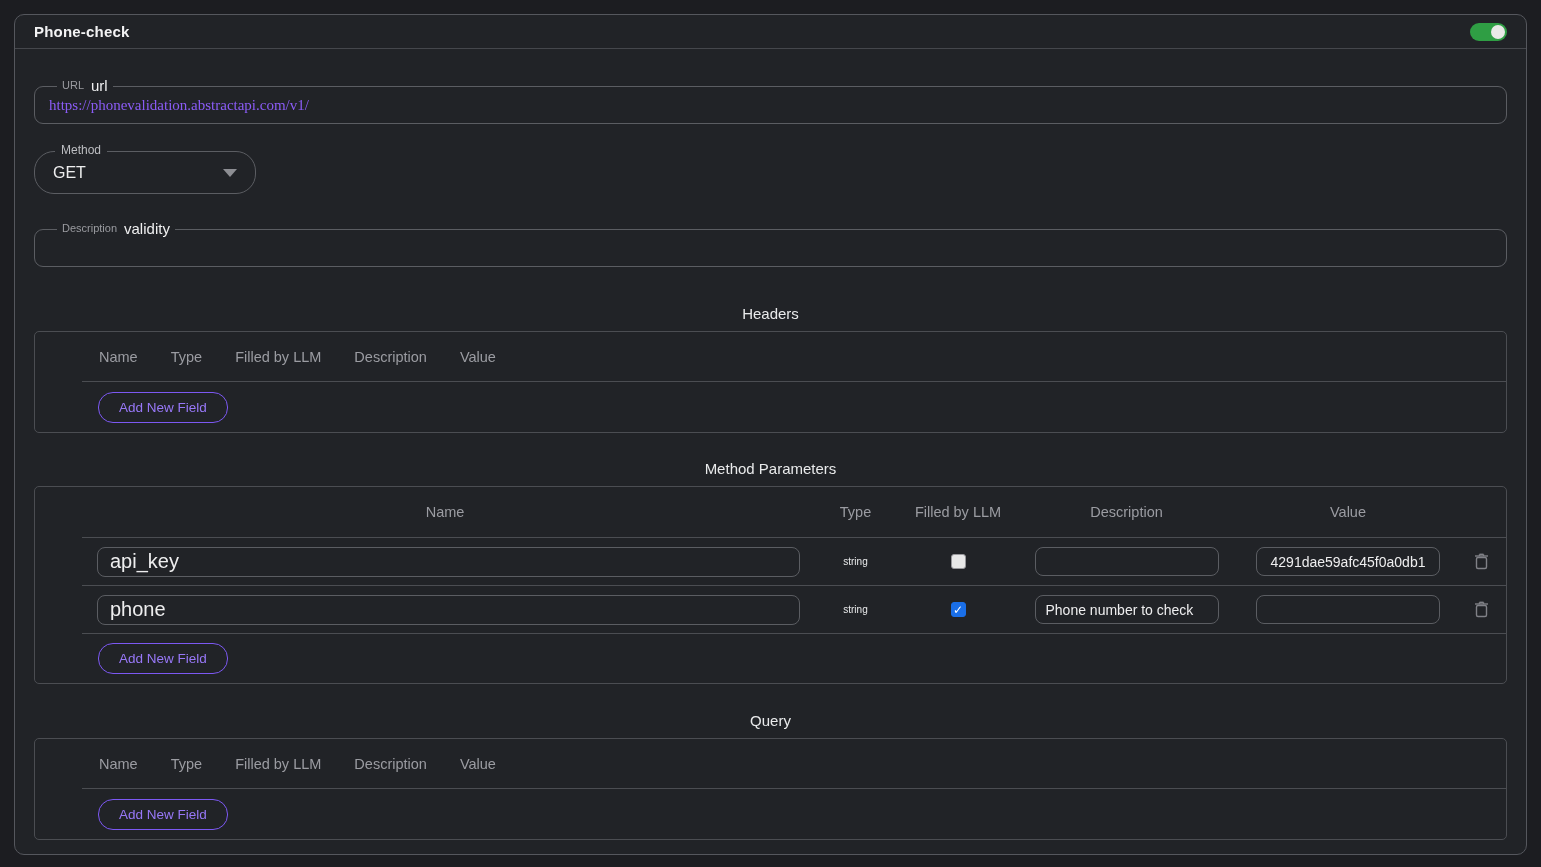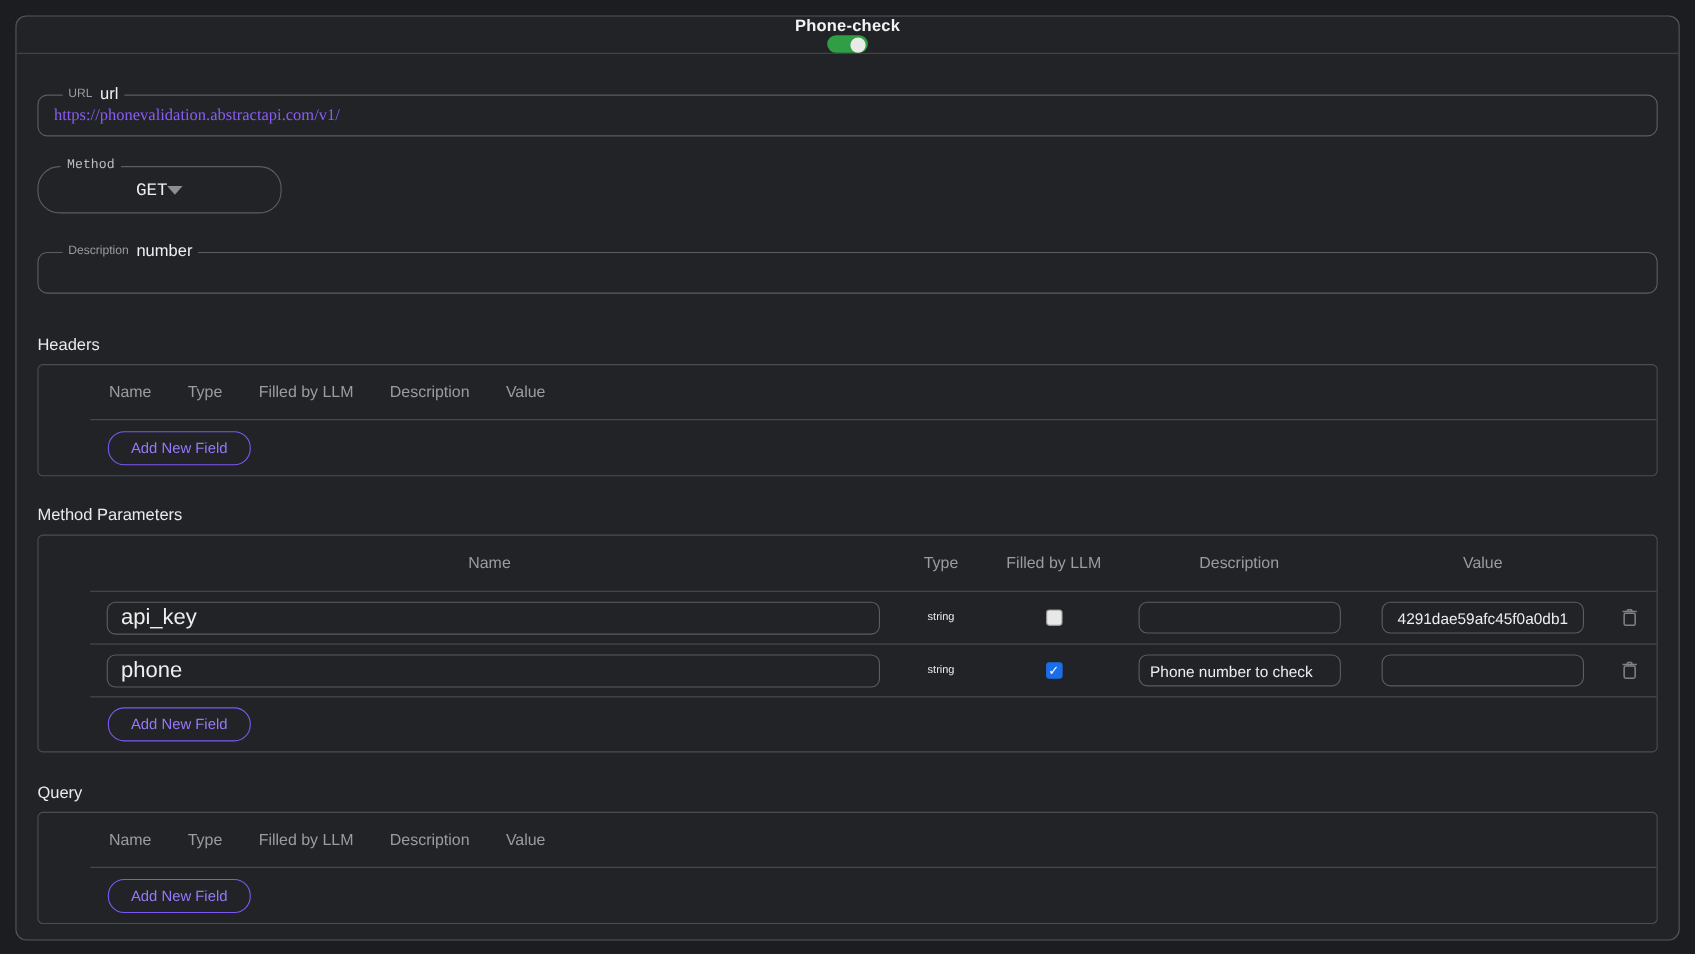--- a/index.html
+++ b/index.html
@@ -16,21 +16,20 @@
     width:1513px; height:841px;
     background:#212327;
     border:1px solid #55575d;
     border-radius:10px;
   }
   .titlebar {
     height:34px;
     display:flex; align-items:center; justify-content:space-between;
     padding:0 19px;
     border-bottom:1px solid #45474c;
-    flex-direction:column;
   }
   .title { font-size:15px; font-weight:bold; color:#f3f3f4; letter-spacing:.2px; }
   .toggle {
     width:37px; height:18px; border-radius:9px;
     background:#2f9e44; position:relative; cursor:pointer;
   }
   .toggle .knob {
     position:absolute; top:2px; right:2px;
     width:14px; height:14px; border-radius:50%;
     background:#e9e9e7;
@@ -57,33 +56,33 @@
   .field .value { font-size:15px; color:#8b5cf6; background:transparent; border:0; outline:none; width:100%; font-family:Liberation Serif, serif; }
 
   .url-field { margin-top:37px; }
   .desc-field { margin-top:35px; }
 
   .method-field {
     margin-top:27px;
     width:222px; height:43px;
     border:1px solid #5b5d62; border-radius:20px;
     position:relative;
-    display:flex; align-items:center; justify-content:center;
-    padding:0 18px; cursor:pointer;font-family:Liberation Mono, monospace;
+    display:flex; align-items:center; justify-content:space-between;
+    padding:0 18px; cursor:pointer;
   }
   .method-field .float { position:absolute; top:-8px; left:20px; background:#212327; padding:0 6px; font-size:12px; color:#bdbec2; line-height:1; }
   .method-field .val { font-size:16px; color:#eeeeef; }
   .chevron-down {
     width:0; height:0;
     border-left:7px solid transparent; border-right:7px solid transparent;
     border-top:8px solid #8d8e93;
   }
 
   
-  .section-title { font-size:15px; color:#e9eaeb; margin-top:38px; }
+  .section-title { font-size:15px; color:#e9eaeb; margin-top:38px;text-align:center; }
   .qp-title { margin-top:27px; }
   .body-title { margin-top:28px; }
 
   .tbl {
     margin-top:9px;
     border:1px solid #4b4d52;
     border-radius:5px;
     padding-left:47px;
   }
   .tbl-head-simple {
@@ -172,21 +171,21 @@
 
     <div class="method-field">
       <div class="float">Method</div>
       <span class="val">GET</span>
       <span class="chevron-down"></span>
     </div>
 
     <div class="field desc-field">
       <div class="float">
         <span class="small">Description</span>
-        <span class="big">number</span>
+        <span class="big">validity</span>
       </div>
     </div>
 
     <div class="section-title">Headers</div>
     <div class="tbl">
       <div class="tbl-head-simple">
         <span class="col-label">Name</span>
         <span class="col-label">Type</span>
         <span class="col-label">Filled by LLM</span>
         <span class="col-label">Description</span>

